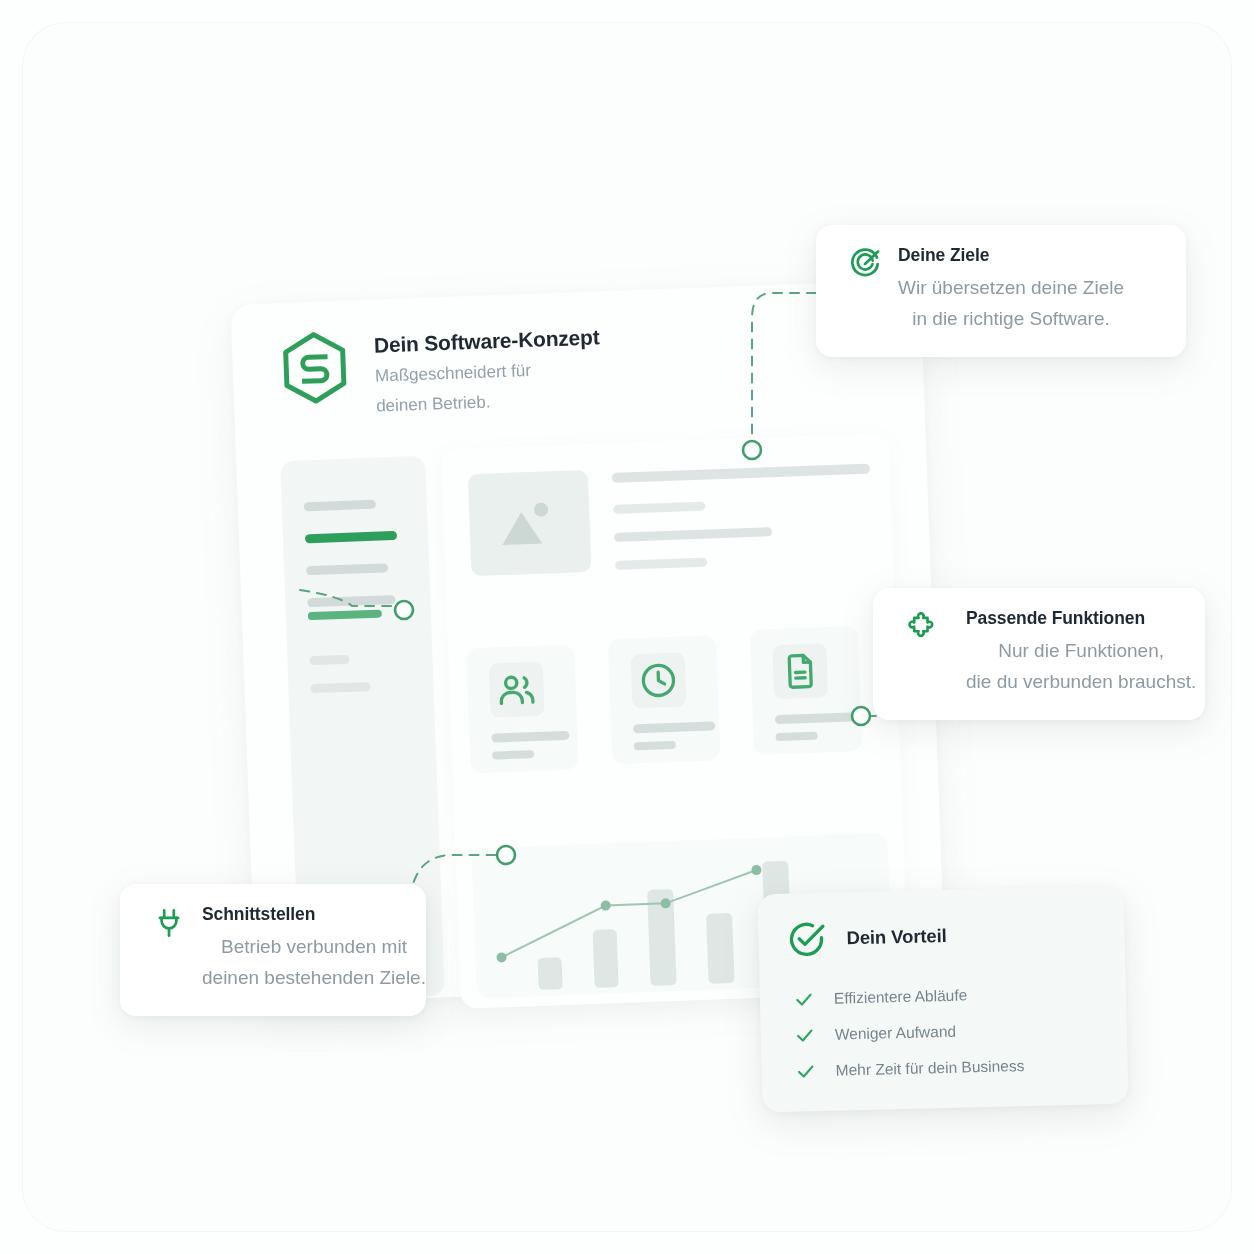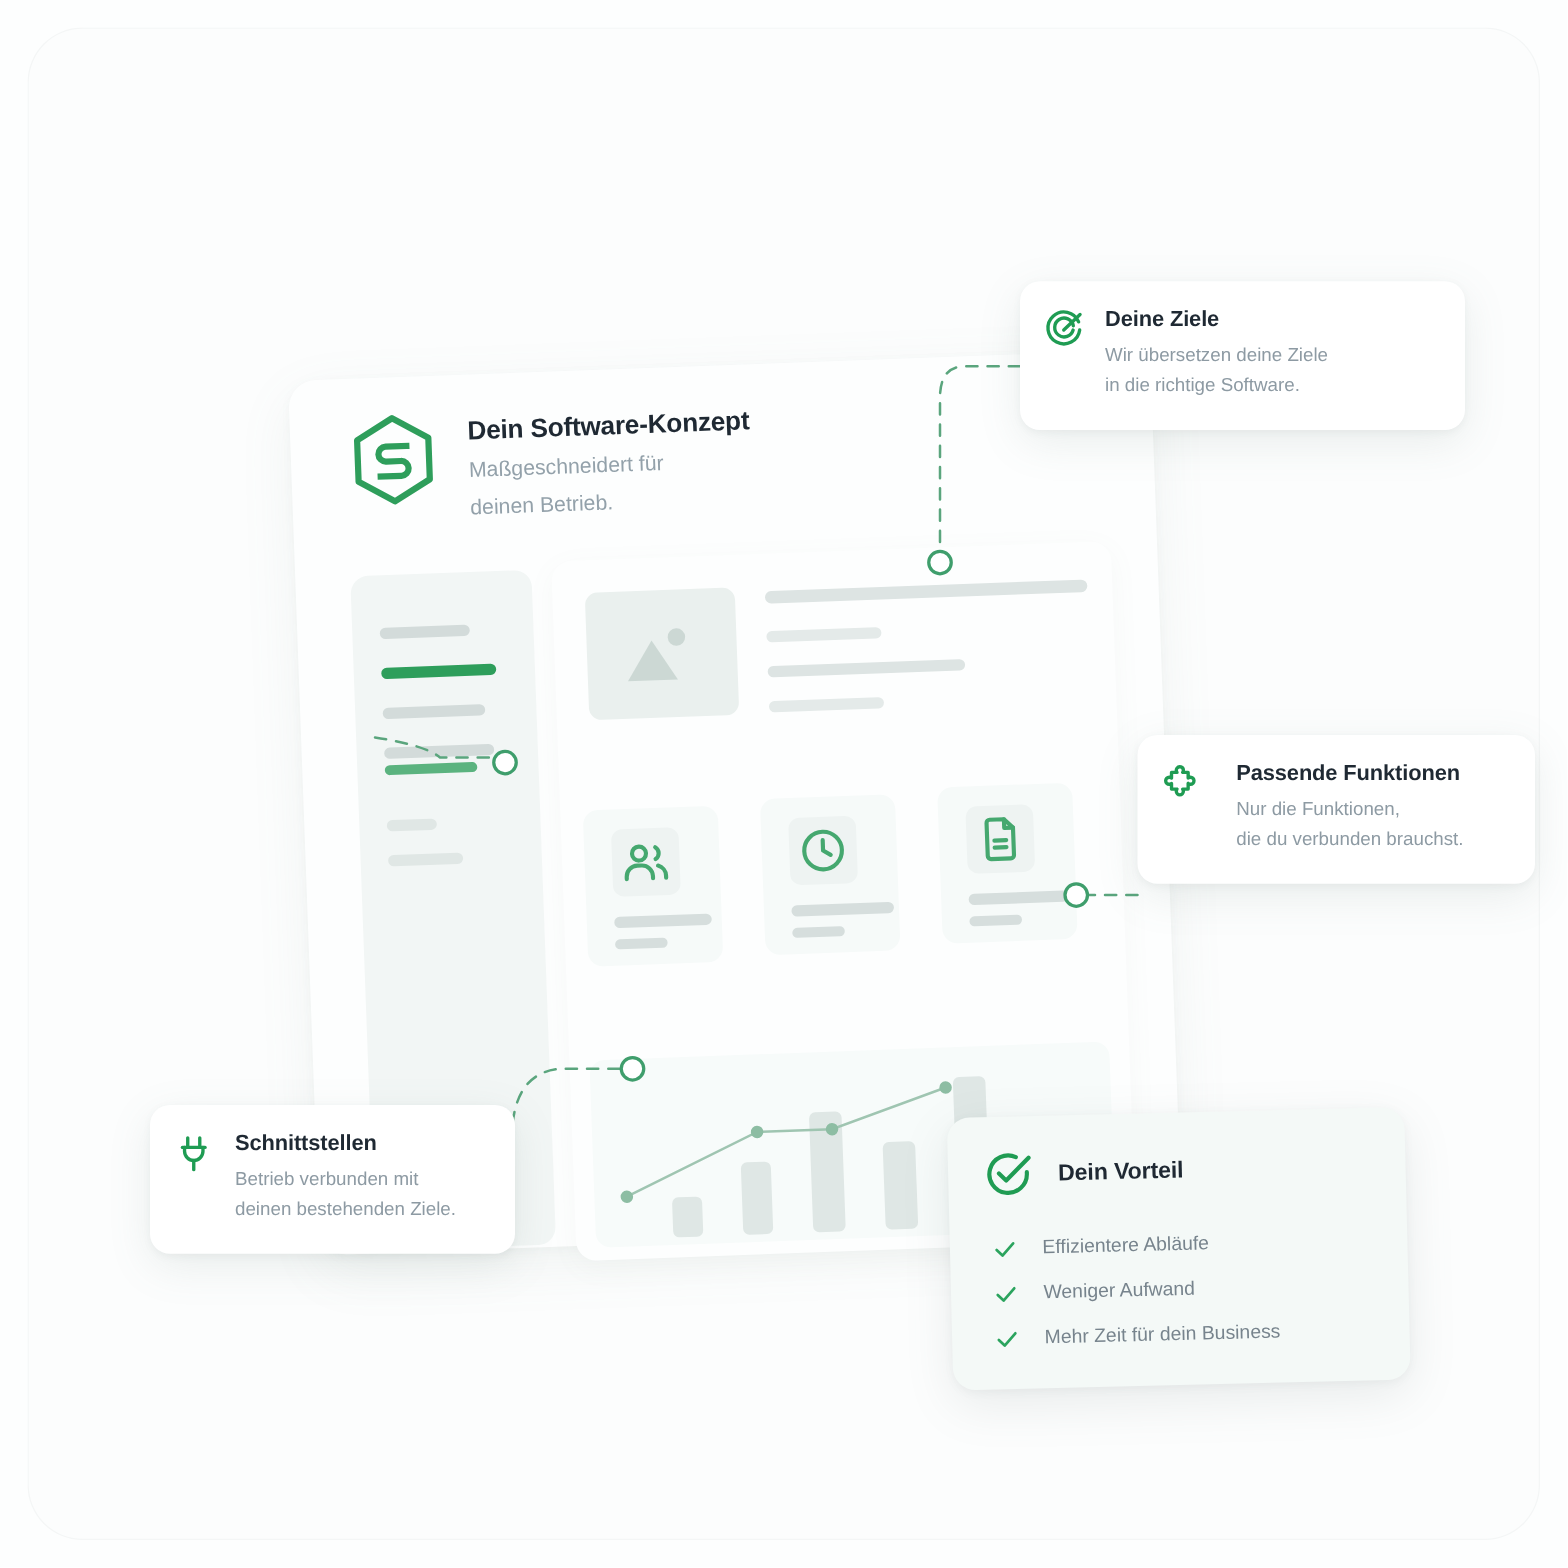--- a/index.html
+++ b/index.html
@@ -146,44 +146,45 @@
     background: #dfe7e5;
     border-radius: 5px;
   }
 
   
   .info-card {
     position: absolute;
     background: #ffffff;
     border-radius: 16px;
     box-shadow: 0 10px 34px rgba(110,130,125,0.13), 0 2px 6px rgba(110,130,125,0.07);
-    padding: 20px 24px 22px 18px;
+    padding: 20px 24px 22px 32px;
     display: flex;
     gap: 16px;
     align-items: flex-start;
   }
   .info-icon { flex: none; width: 34px; height: 34px; color: #1f9c53; margin-top: 2px; }
   .info-title {
     font-size: 17.5px;
     font-weight: bold;
     color: #1f2933;
     margin: 0 0 7px 0;
     letter-spacing: -0.1px;
     white-space: nowrap;
   }
   .info-desc {
-    font-size: 15px;
+    font-size: 19px;
     color: #8d9aa3;
     line-height: 1.62;
     white-space: nowrap;
+    text-align: center;
   }
 
   #card-ziele   { left: 816px; top: 225px; width: 314px; }
   #card-team    { left: 70px;  top: 521px; width: 234px; }
-  #card-funk    { left: 910px; top: 588px; width: 276px; gap: 27px; }
+  #card-funk    { left: 873px; top: 588px; width: 276px; gap: 27px; }
   #card-schnitt { left: 120px; top: 884px; width: 250px; }
 
   
   #card-vorteil {
     position: absolute;
     left: 760px; top: 890px;
     width: 312px;
     background: #f4f9f7;
     border-radius: 18px;
     box-shadow: 0 12px 38px rgba(110,130,125,0.14), 0 2px 7px rgba(110,130,125,0.07);

